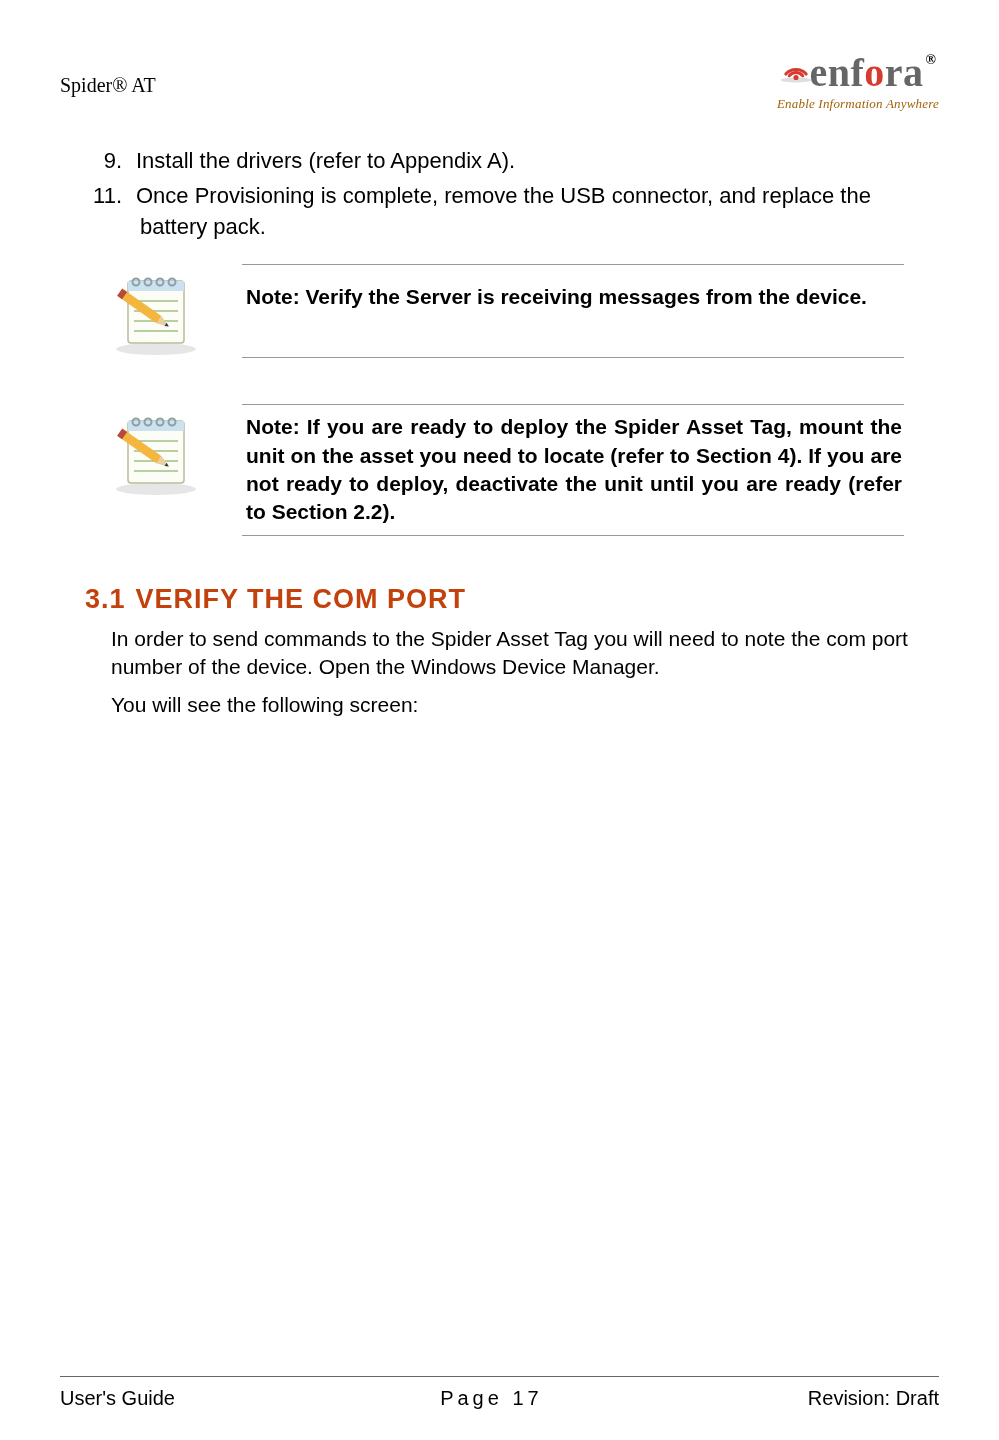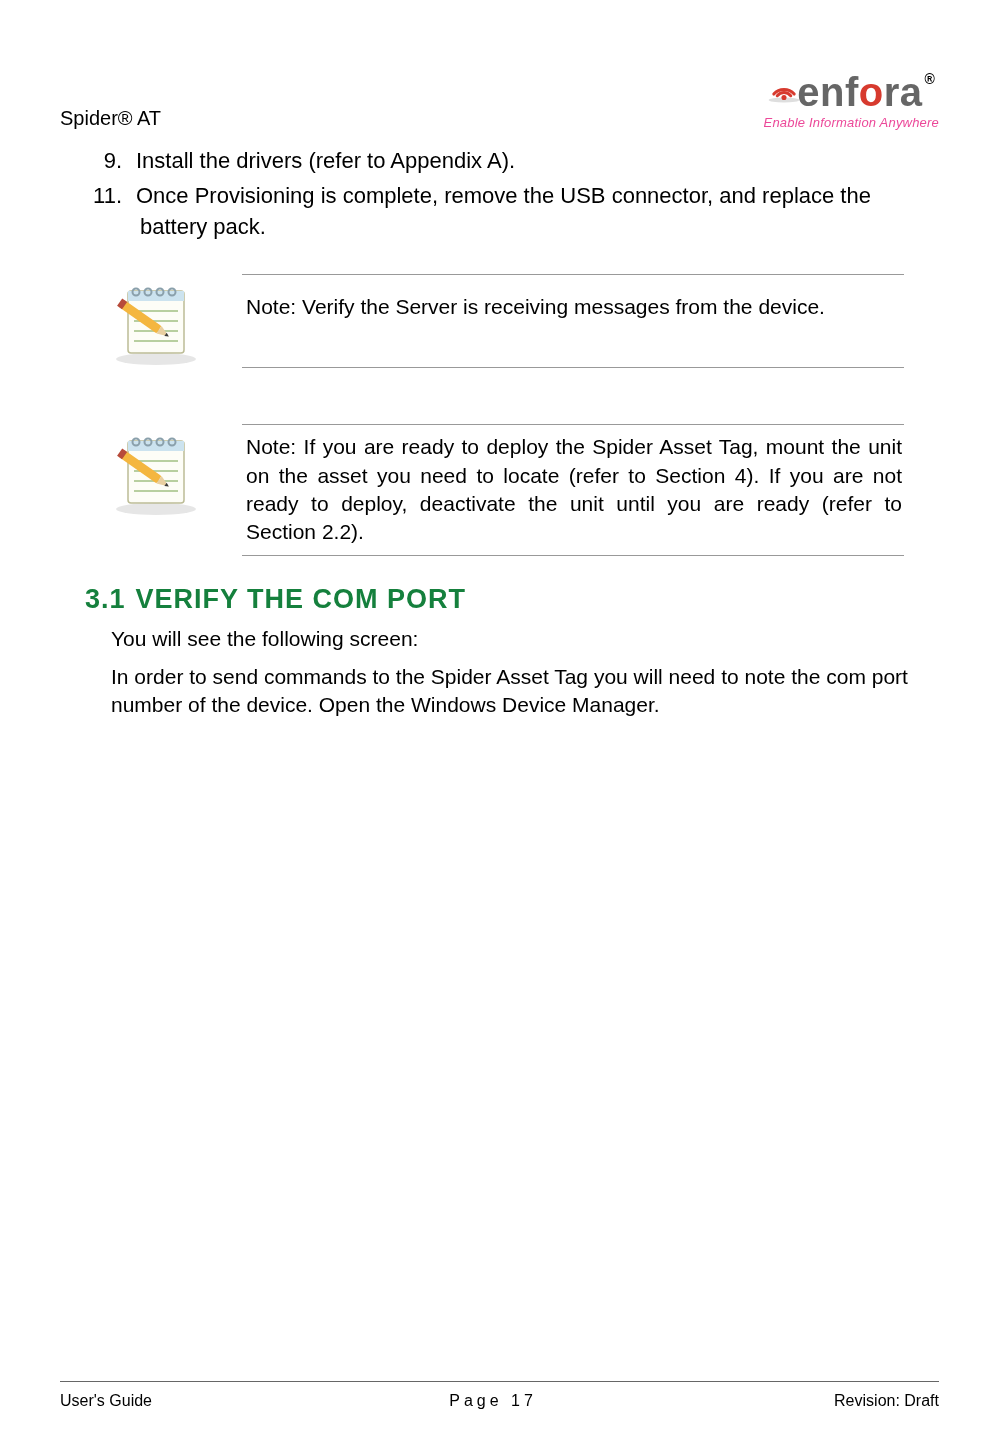--- a/index.html
+++ b/index.html
@@ -15,22 +15,23 @@
   .page {
     box-sizing: border-box;
     width: 999px;
     height: 1440px;
     padding: 35px 60px 30px 60px;
     position: relative;
   }
   .header-row {
     display: flex;
     justify-content: space-between;
-    align-items: flex-end;
+    align-items: center;
     height: 95px;
+    font-family: Liberation Serif, serif;
   }
   .header-left {
     font-size: 20px;
     color: #000;
     padding-top: 5px;
   }
   .logo-block {
     text-align: center;
   }
   .logo-main {
@@ -50,21 +51,21 @@
     top: -3px;
     width: 34px;
     height: 28px;
     display: inline-block;
     vertical-align: top;
     margin-right: -4px;
   }
   .tagline {
     font-style: italic;
     font-size: 13px;
-    color: #ec4899;
+    color: #a16207;
     margin-top: 3px;
     letter-spacing: 0.2px;
   }
   .reg-mark {
     font-size: 14px;
     vertical-align: top;
     margin-left: 2px;
   }
 
   .content {
@@ -86,23 +87,24 @@
     display: inline-block;
     min-width: 30px;
     margin-left: -50px;
     margin-right: 14px;
     text-align: right;
     width: 32px;
   }
   .li-inner { display: inline; }
 
   .note-block {
-    margin-top: 32px;
+    margin-top: 22px;
     margin-left: 20px;
     margin-right: 10px;
+    font-weight: bold;
   }
   .note-table {
     width: 100%;
     border-collapse: collapse;
   }
   .note-table td.icon-cell {
     width: 135px;
     vertical-align: top;
     padding-top: 2px;
   }
@@ -119,42 +121,42 @@
   }
   .note-spacer { height: 24px; }
 
   .notepad-icon {
     width: 100px;
     height: 90px;
     display: block;
   }
 
   .section-heading {
-    margin-top: 28px;
+    margin-top: 48px;
     font-size: 27px;
     font-weight: 700;
     letter-spacing: 1px;
-    color: #15803d;
+    color: #c2410c;
   }
   .sec-num { display: inline-block; margin-right: 10px; }
 
   .body-p {
     margin: 10px 0 0 26px;
     font-size: 21px;
     line-height: 1.35;
   }
 
   .footer {
     position: absolute;
     left: 60px;
     right: 60px;
     bottom: 30px;
     border-top: 1px solid #666;
     padding-top: 10px;
-    font-size: 16px;
+    font-size: 20px;
     display: flex;
     justify-content: space-between;
   }
   .footer .center { letter-spacing: 4px; }
 </style>
 </head>
 <body>
 
 <div class="page">
 
@@ -243,22 +245,22 @@
           <td class="text-cell">Note: If you are ready to deploy the Spider Asset Tag, mount the unit on the asset you need to locate (refer to Section 4). If you are not ready to deploy, deactivate the unit until you are ready (refer to Section 2.2).</td>
         </tr>
       </tbody>
         </table>
     </div>
 
     <div class="section-heading">
       <span class="sec-num">3.1</span><span>VERIFY THE COM PORT</span>
     </div>
 
+    <p class="body-p">In order to send commands to the Spider Asset Tag you will need to note the com port number of the device. Open the Windows Device Manager.</p>
     <p class="body-p">You will see the following screen:</p>
-    <p class="body-p">In order to send commands to the Spider Asset Tag you will need to note the com port number of the device. Open the Windows Device Manager.</p>
 
   </div>
 
   <div class="footer">
     <div>User's Guide</div>
     <div class="center">Page 17</div>
     <div>Revision: Draft</div>
   </div>
 
 </div>

